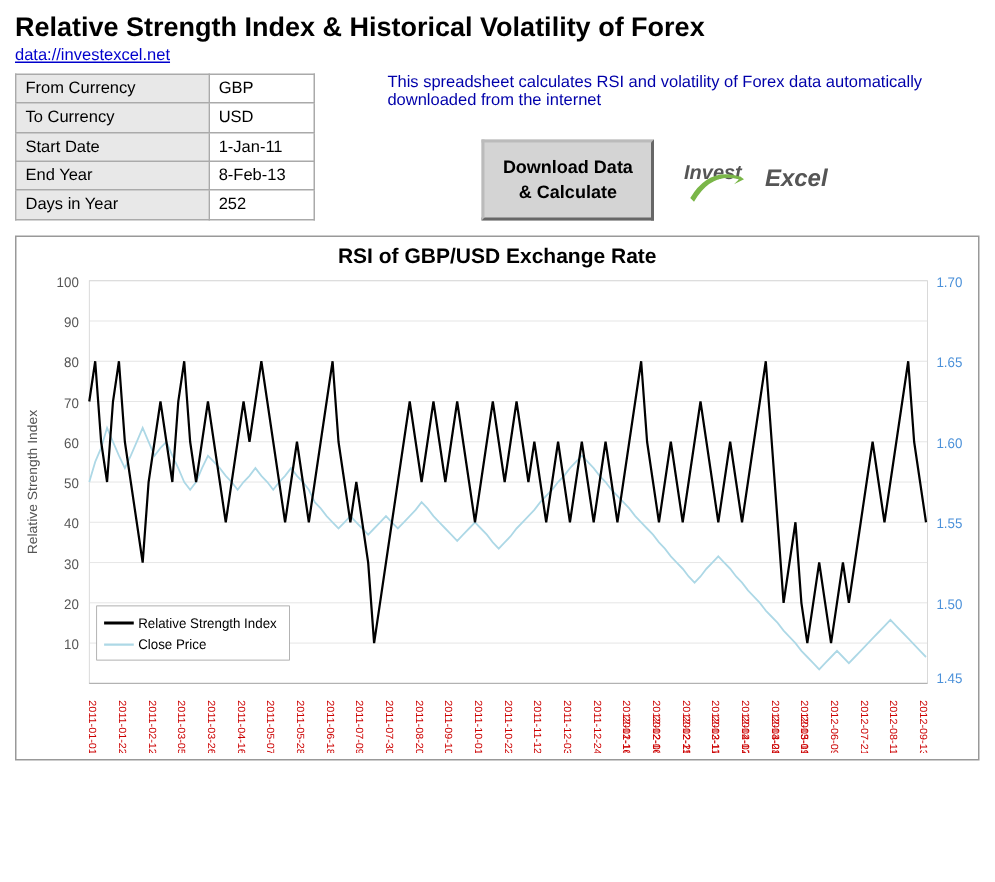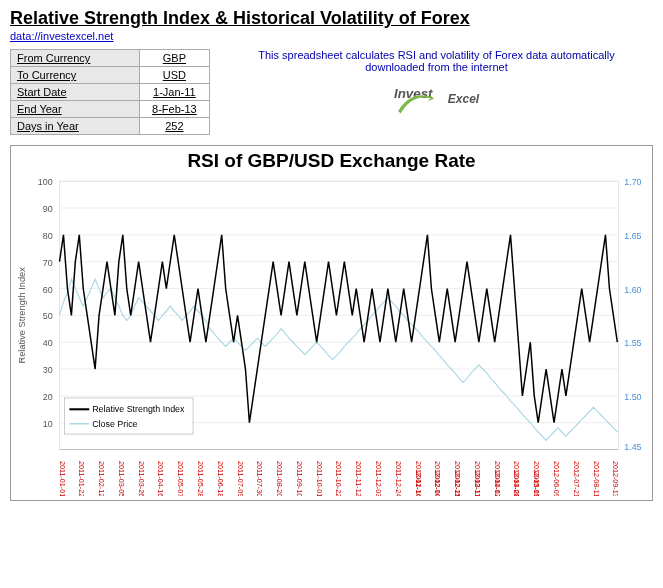--- a/index.html
+++ b/index.html
@@ -6,21 +6,20 @@
     body {
       font-family: Arial, sans-serif;
       font-size: 12px;
       background: #fff;
       width: 663px;
       min-height: 588px;
       overflow: hidden;
     }
     .header {
       padding: 8px 10px 2px 10px;
-      text-decoration: underline;
     }
     .header h1 {
       font-size: 18px;
       font-weight: bold;
       color: #000;
     }
     .header a {
       color: #0000cc;
       font-size: 11px;
       text-decoration: underline;
@@ -28,47 +27,45 @@
     .top-section {
       display: flex;
       flex-direction: row;
       padding: 4px 10px;
       gap: 10px;
     }
     .params-table {
       border-collapse: collapse;
       min-width: 200px;
       font-size: 11px;
-      text-decoration: underline;
     }
     .params-table td {
       border: 1px solid #aaa;
       padding: 2px 6px;
     }
     .params-table td:first-child {
       background: #e8e8e8;
       font-weight: normal;
       min-width: 110px;
     }
     .params-table td:last-child {
-      text-align: center;
+      text-align: left;
       min-width: 60px;
       background: #fff;
     }
     .right-section {
       display: flex;
       flex-direction: column;
       align-items: center;
       flex: 1;
     }
     .tagline {
       color: #0000aa;
       font-size: 11px;
-      text-align: center;
-      margin-bottom: 8px;
+      margin-bottom: 20px;
     }
     .middle-row {
       display: flex;
       flex-direction: row;
       align-items: center;
       gap: 20px;
     }
     .download-btn {
       background: #d4d4d4;
       border: 2px outset #bbb;
@@ -90,21 +87,21 @@
     }
     .chart-container {
       margin: 6px 10px;
       border: 1px solid #999;
       background: #fff;
       padding: 4px;
       position: relative;
     }
     .chart-title {
       text-align: center;
-      font-size: 19px;
+      font-size: 14px;
       font-weight: bold;
       color: #000;
       margin-bottom: 4px;
     }
     .chart-area {
       position: relative;
       width: 100%;
       height: 320px;
     }
     .chart-svg {
@@ -145,26 +142,27 @@
         </tr>
       </tbody>
   </table>
 
   <div class="right-section">
     <div class="tagline">
       <span>This spreadsheet calculates RSI and volatility of Forex data automatically</span><br>
       <span>downloaded from the internet</span>
     </div>
     <div class="middle-row">
+      <button class="download-btn">Download Data<br>&amp; Calculate</button>
       <div class="logo-area">
         <svg class="logo-arrow" viewBox="0 0 60 40">
           <text x="0" y="20" font-size="16" font-weight="bold" font-style="italic" fill="#555">Invest</text>
           <path d="M5 35 Q20 10 45 18 L40 14 L48 20 L40 24 L44 20 Q22 14 8 38 Z" fill="#7ab648"></path>
         </svg>
-        <span style="font-size:12px;font-weight:bold;font-style:italic;color:#555;">Excel</span>
+        <span style="font-size:16px;font-weight:bold;font-style:italic;color:#555;">Excel</span>
       </div>
     </div>
   </div>
 </div>
 
 <div class="chart-container">
   <div class="chart-title">RSI of GBP/USD Exchange Rate</div>
   <div class="chart-area">
     <svg class="chart-svg" viewBox="0 0 640 310" preserveAspectRatio="none">
 

